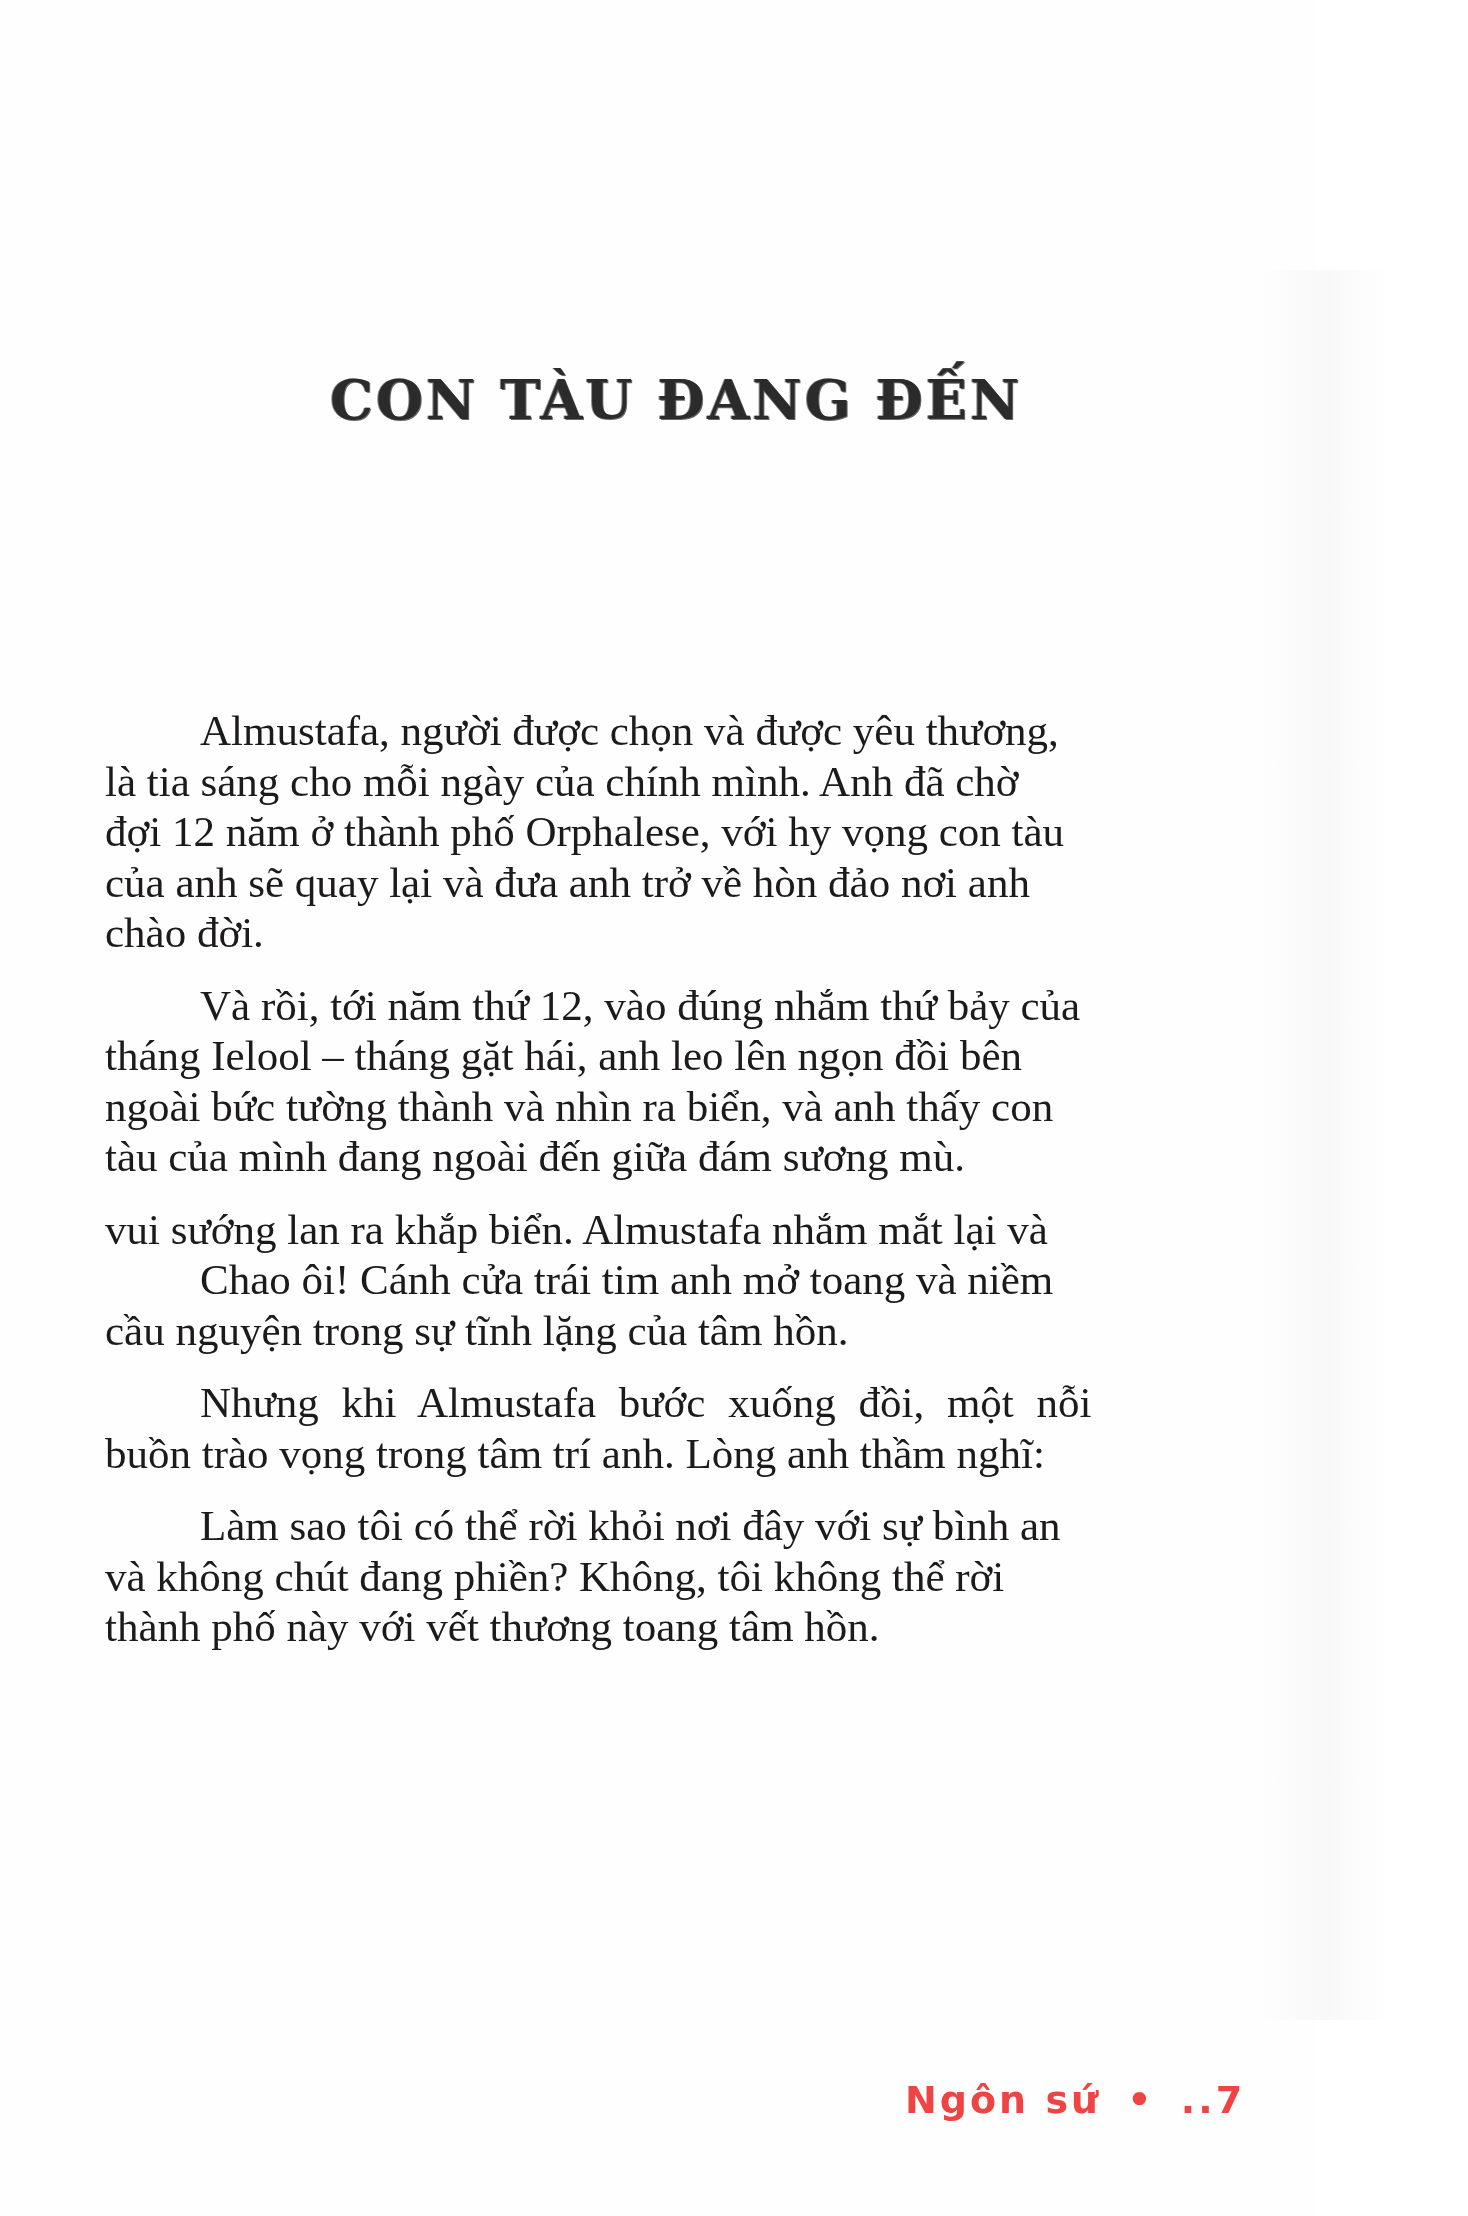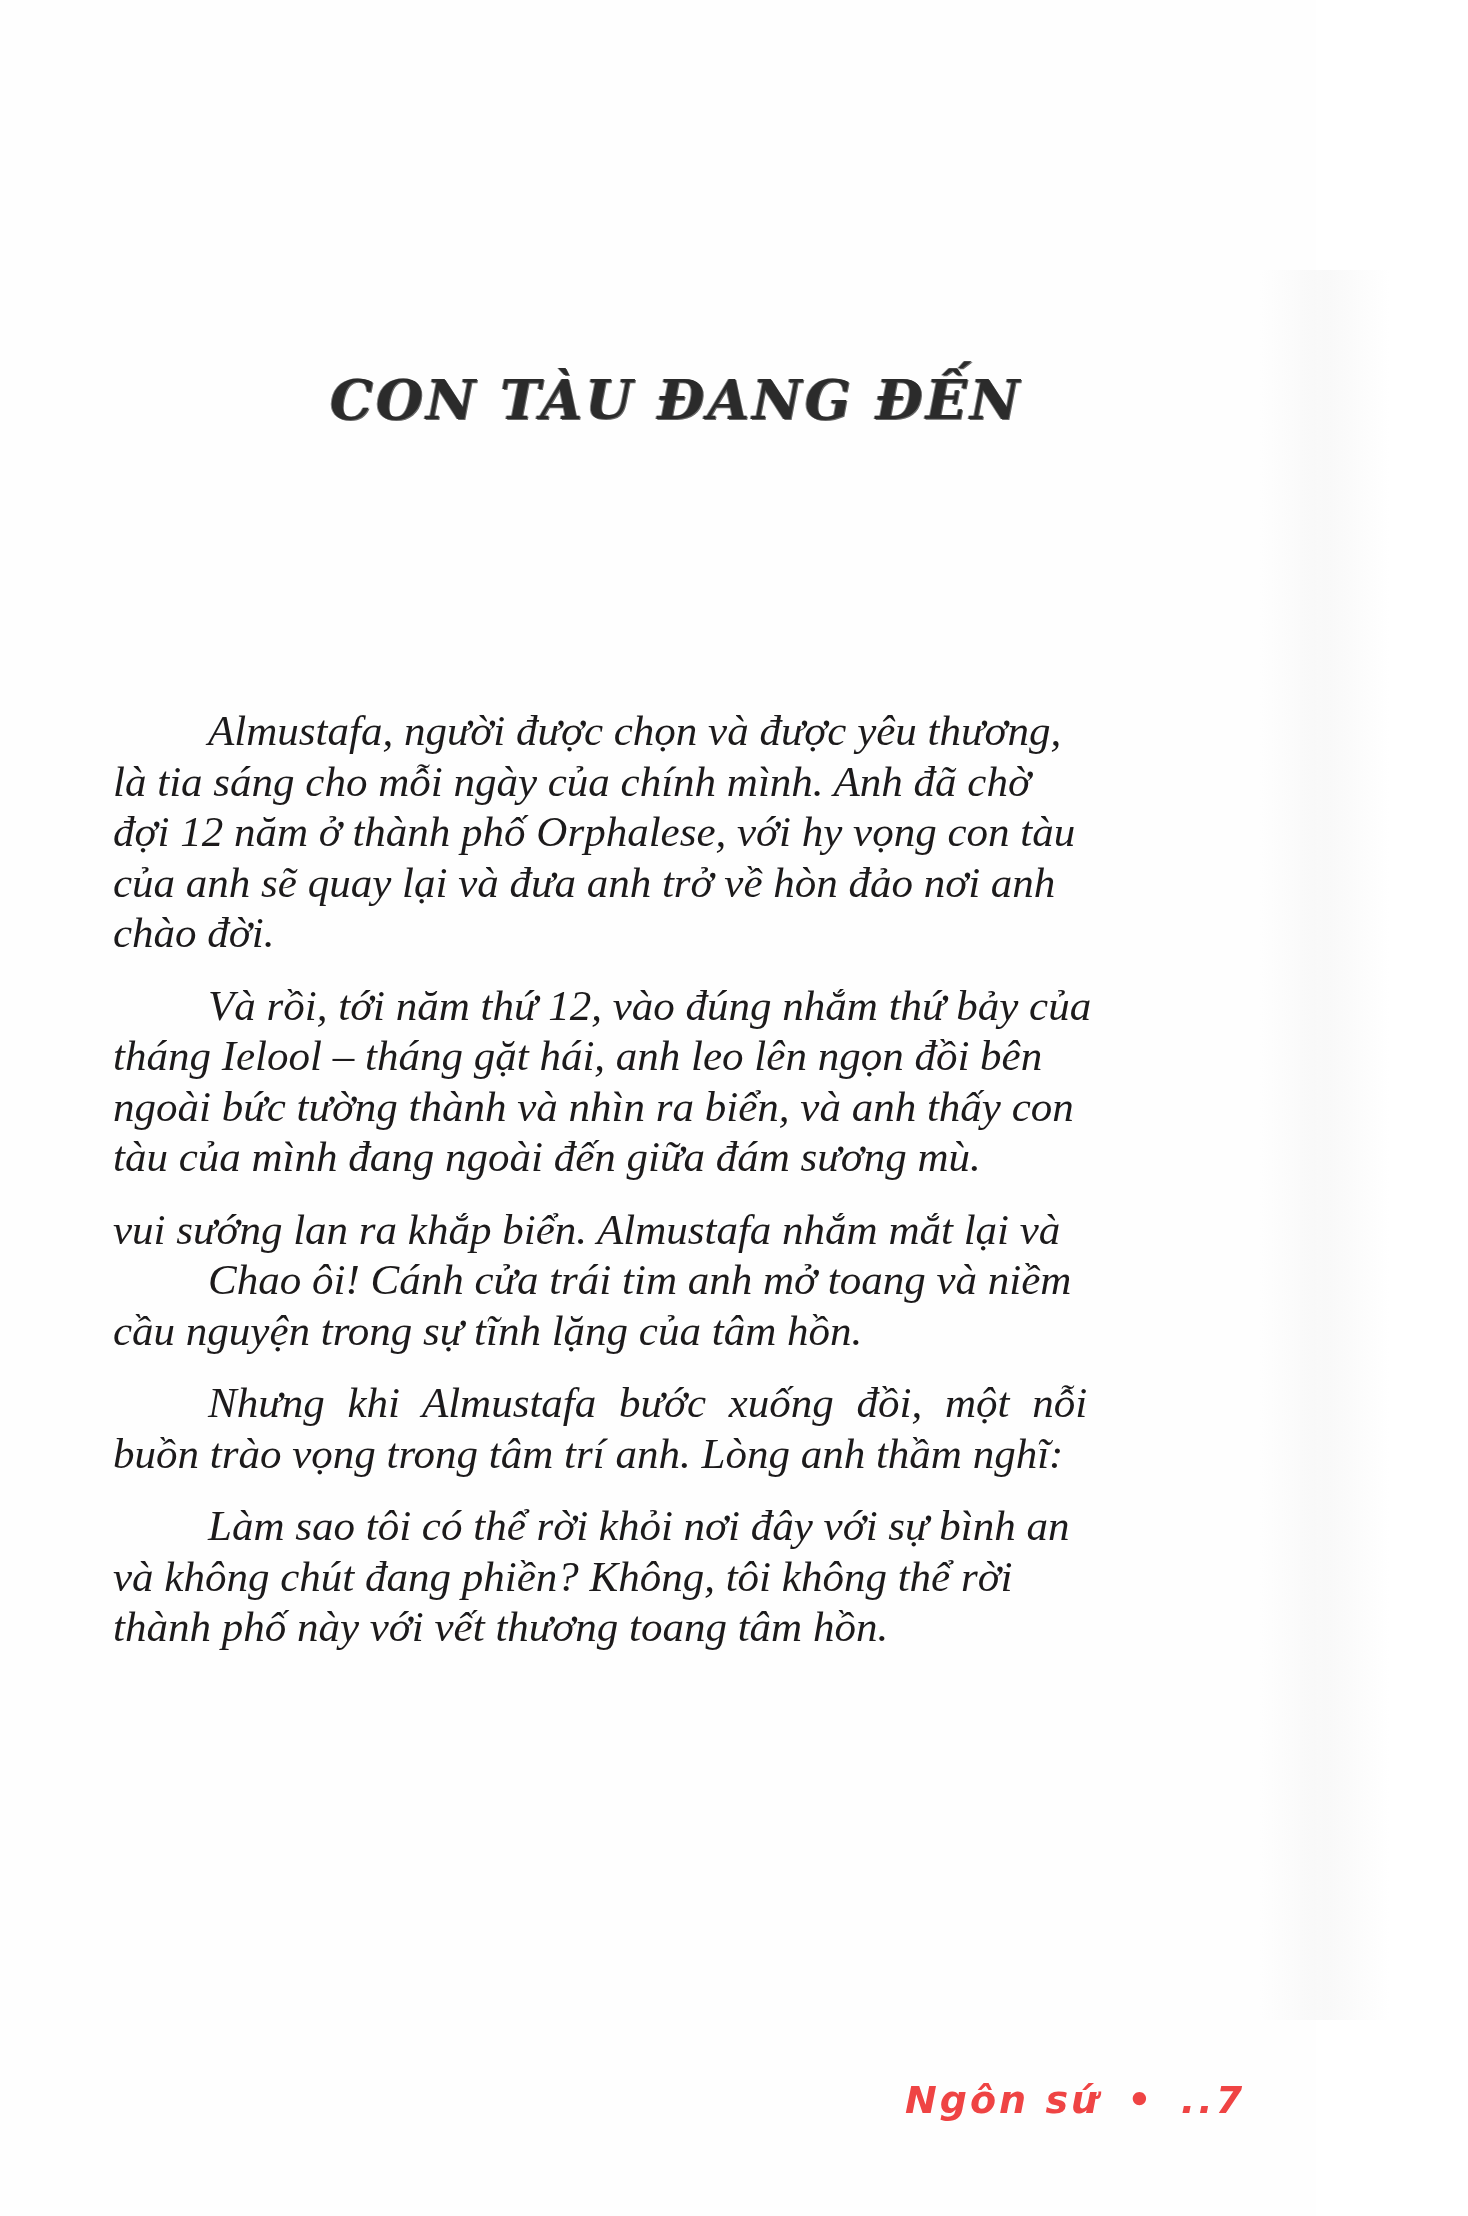--- a/index.html
+++ b/index.html
@@ -12,21 +12,20 @@
       height: 2216px;
       position: relative;
       overflow: hidden;
     }
     .page {
       position: absolute;
       left: 0; top: 0;
       width: 1316px;
       height: 2216px;
       background: #fefefe;
-      font-style: italic;
     }
     .scan-shade {
       position: absolute;
       left: 1260px; top: 270px;
       width: 130px; height: 1750px;
       background: linear-gradient(to right, rgba(240,240,240,0.0), rgba(236,236,236,0.35), rgba(240,240,240,0.0));
     }
     .chapter-title {
       position: absolute;
       left: 330px;
@@ -35,21 +34,21 @@
       font-family: "DejaVu Serif", serif;
       font-weight: bold;
       font-size: 54px;
       letter-spacing: 3px;
       color: #2b2b2b;
       white-space: nowrap;
       text-shadow: 1px 1px 0 #6a6a6a, -1px 0 0 #8a8a8a;
     }
     .body-text {
       position: absolute;
-      left: 113px;
+      left: 105px;
       top: 706px;
       width: 1160px;
       font-family: "Liberation Serif", serif;
       font-size: 43px;
       line-height: 50.5px;
       color: #1c1a1b;
     }
     .para {
       margin: 0 0 21px 0;
       text-indent: 95px;

